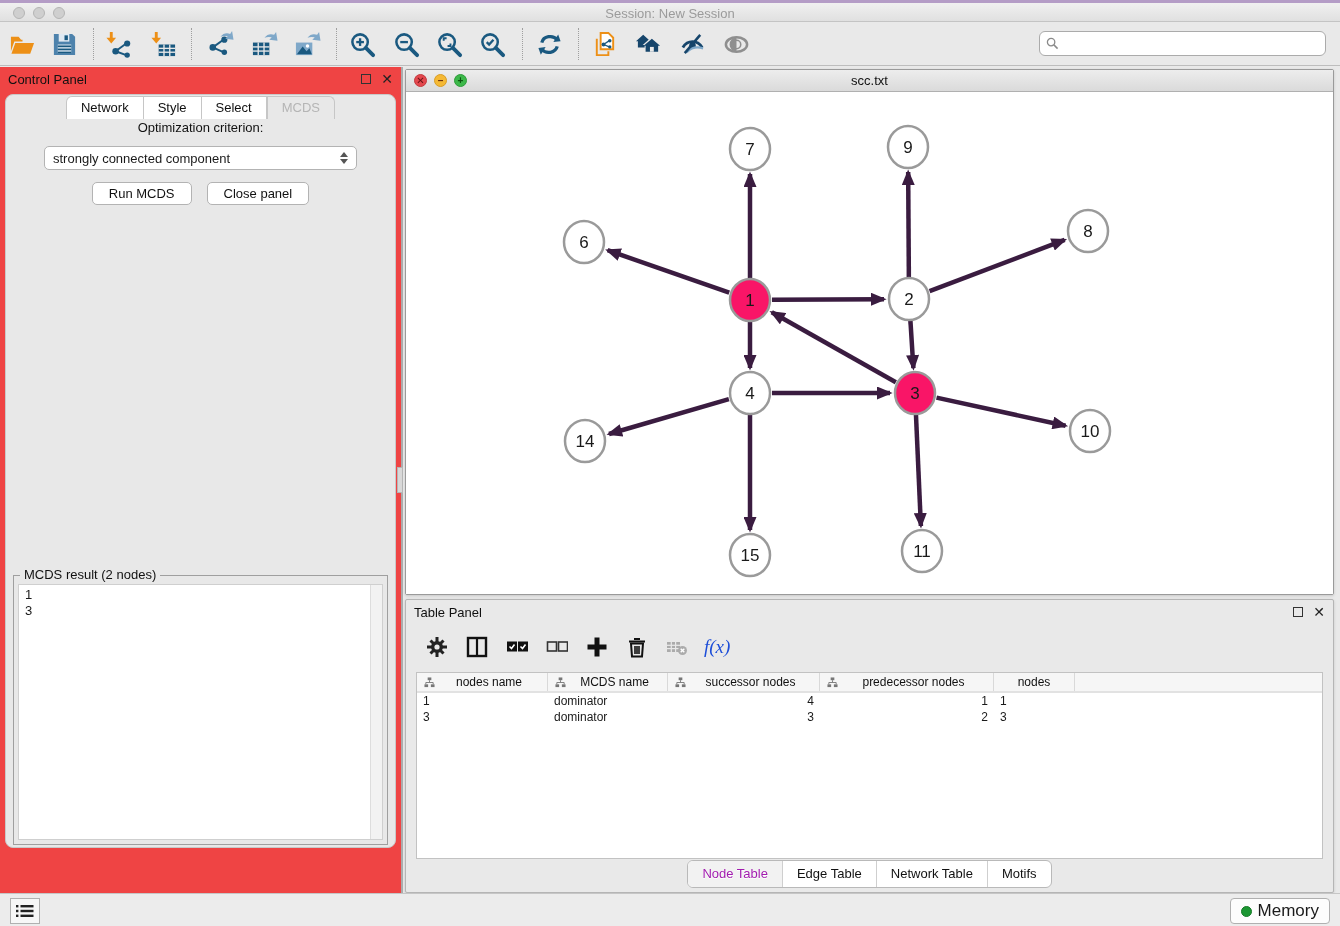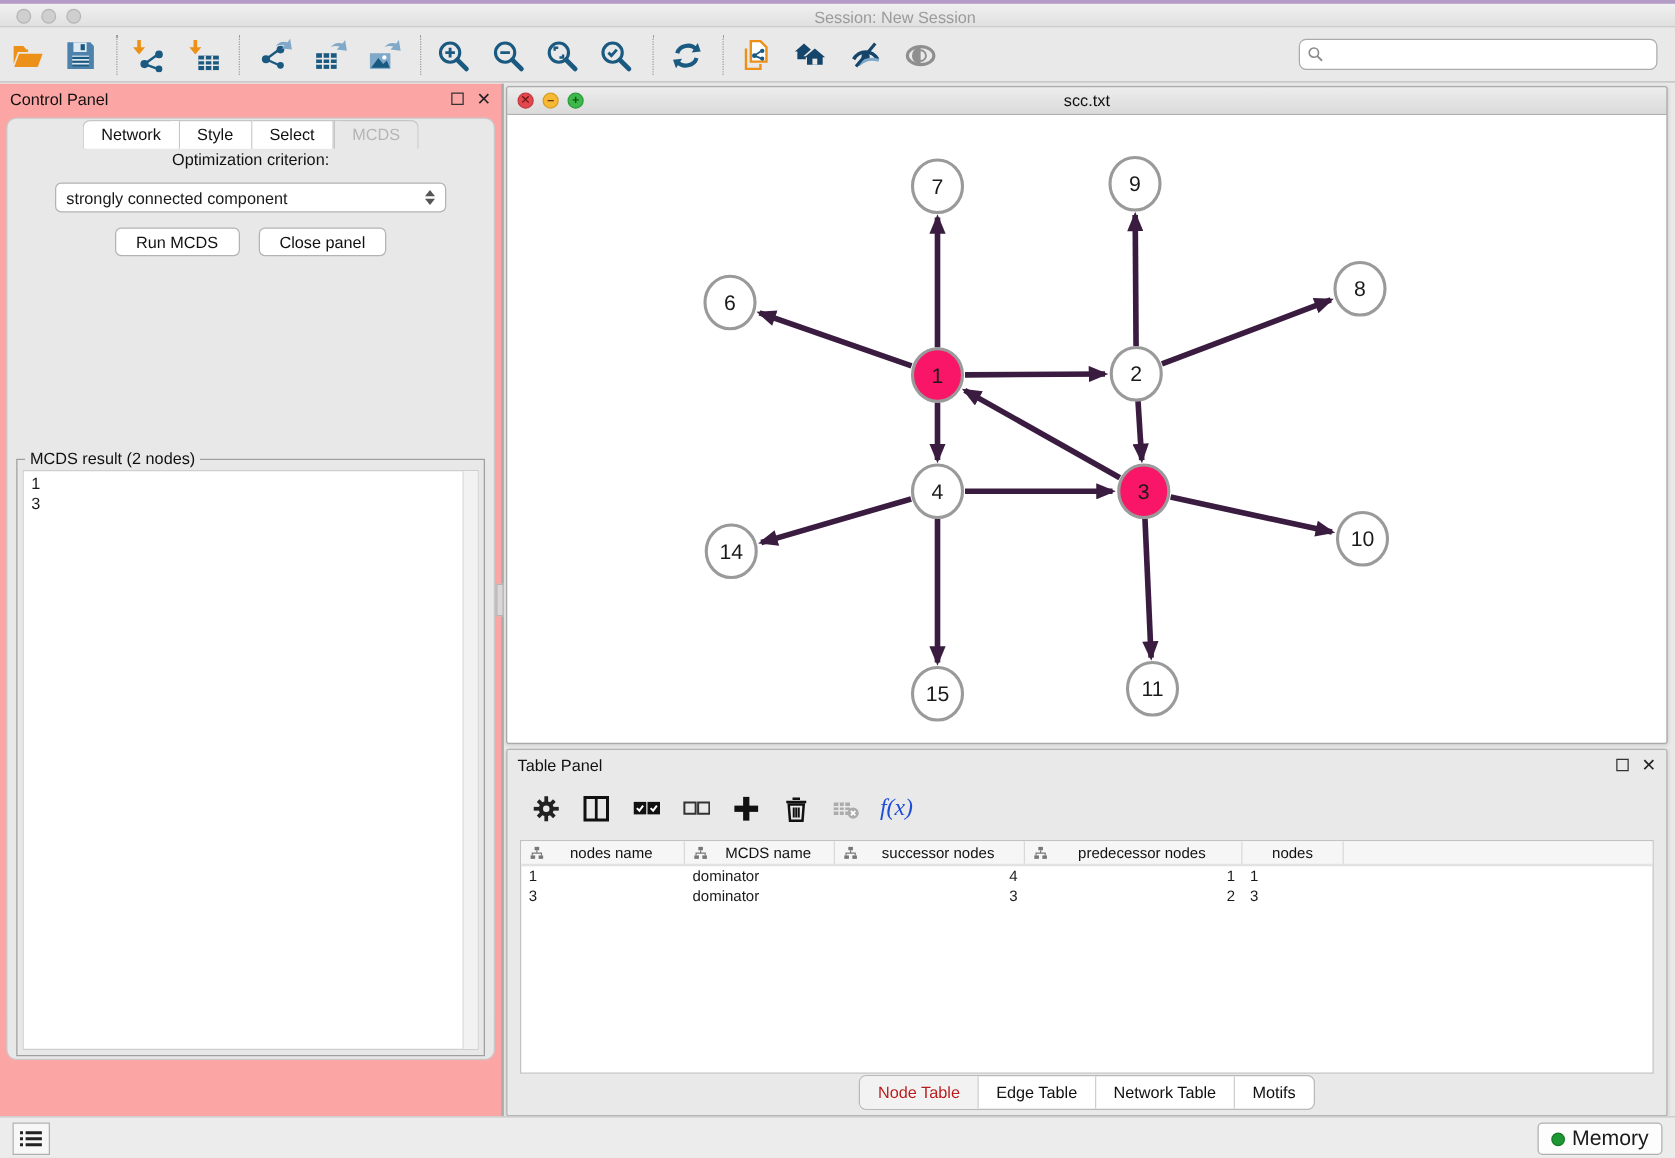--- a/index.html
+++ b/index.html
@@ -7,21 +7,20 @@
   body {
     font-family: "Liberation Sans","DejaVu Sans",sans-serif;
     background:#E9E9E9; color:#1a1a1a; font-size:13px; position:relative;
   }
   
   #titlebar{
     position:absolute; top:0; left:0; width:1340px; height:22px;
     border-top:3px solid #B49CC6;
     background:linear-gradient(#f0f0f0,#e0e0e0);
     border-bottom:1px solid #c4c4c4;
-    padding-left:46px;
   }
   .traffic{ position:absolute; top:4px; left:13px; display:flex; gap:8px;}
   .traffic .dot{ width:12px; height:12px; border-radius:50%;
     background:#cfcfcf; border:1px solid #b5b5b5;}
   #titlebar .title{ position:absolute; width:100%; text-align:center; top:3px;
     color:#9b9b9b; font-size:13px;}
   
   #toolbar{
     position:absolute; top:22px; left:0; width:1340px; height:44px;
     background:#E9E9E9; border-bottom:1px solid #bdbdbd;
@@ -35,21 +34,21 @@
     background:#fff; border:1px solid #ababab; border-radius:6px;
     display:flex; align-items:center; padding-left:6px;}
   #search-wrap svg{width:13px;height:13px;}
   #search-wrap input{ border:none; outline:none; flex:1; height:20px;
     font-size:12px; background:transparent; padding-left:4px;}
   
   #main{ position:absolute; top:67px; left:0; width:1340px; height:826px;
     display:flex;}
   
   #control-panel{ width:403px; height:100%; border-right:2px solid #ababab;
-    position:relative; background:#fca5a5;}
+    position:relative; background:#ef4444;}
   .panel-titlerow{ height:24px; display:flex; align-items:center;
     padding:0 8px; font-size:13px; color:#111;}
   .panel-titlerow .spacer{flex:1;}
   .float-icon{ width:10px; height:10px; border:1.5px solid #333; margin-right:10px;}
   .close-icon{ font-size:14px; font-weight:bold; color:#222; line-height:10px;}
   .cp-tabs{ display:flex; justify-content:center; height:23px; margin-top:5px;
     position:relative; z-index:2;}
   .cp-tab{ background:#fff; border:1px solid #c6c6c6; border-bottom:none;
     padding:3px 14px 0 14px; font-size:13px; color:#111;}
   .cp-tab:first-child{ border-radius:6px 0 0 0;}
@@ -66,21 +65,21 @@
   .combo .cval{flex:1;}
   .combo .stepper{ display:flex; flex-direction:column; align-items:center; gap:2px;}
   .combo .stepper i{ width:0;height:0; border-left:4px solid transparent;
     border-right:4px solid transparent;}
   .combo .stepper i.up{ border-bottom:5px solid #555;}
   .combo .stepper i.down{ border-top:5px solid #555;}
   .btn-row{ display:flex; justify-content:center; gap:15px; margin-top:12px;}
   .pbtn{ background:#fff; border:1px solid #b3b3b3; border-radius:5px;
     height:23px; padding:0 16px; font-size:13px; color:#111;
     display:flex; align-items:center;}
-  .result-fieldset{ margin:auto 7px 2px 7px; height:478px;
+  .result-fieldset{ margin:auto 7px 2px 7px; height:270px;
     border:1px solid #9f9f9f; position:relative; background:#E8E8E8;
     padding:8px 4px 4px 4px;}
   .result-legend{ position:absolute; top:-9px; left:6px; background:#E8E8E8;
     padding:0 4px; font-size:13px; color:#111;}
   .result-box{ width:100%; height:100%; background:#fff; border:1px solid #cfcfcf;
     position:relative; font-size:13px; line-height:16px; padding:2px 0 0 6px;}
   .result-scroll{ position:absolute; top:0; right:0; width:12px; height:100%;
     background:#f2f2f2; border-left:1px solid #ddd;}
   .splitter-handle{ position:absolute; right:-2px; top:400px; width:6px; height:26px;
     background:#d8d8d8; border:1px solid #b5b5b5; z-index:5;}
@@ -123,21 +122,21 @@
   .trow{ display:flex; height:16px; align-items:center;}
   .td{ padding:0 6px; white-space:nowrap; overflow:hidden;}
   .td.r{ text-align:right;}
   #tp-tabs-row{ height:30px; display:flex; justify-content:center;
     align-items:center; flex:none; margin-bottom:3px;}
   .seg-group{ display:flex; background:#fff; border:1px solid #b9b9b9;
     border-radius:6px; overflow:hidden;}
   .seg{ padding:5px 14px 6px 14px; font-size:13px; color:#111;
     border-right:1px solid #cfcfcf;}
   .seg:last-child{ border-right:none;}
-  .seg.active{ color:#b91c1c; background:#f2f2f2; text-shadow:0 1px 0 #fff;}
+  .seg.active{ color:#a21caf; background:#f2f2f2; text-shadow:0 1px 0 #fff;}
   
   #statusbar{ position:absolute; bottom:0; left:0; width:1340px; height:33px;
     background:#ECECEC; border-top:1px solid #c6c6c6;}
   #list-btn{ position:absolute; left:10px; top:4px; width:30px; height:26px;
     background:#f7f7f7; border:1px solid #b0b0b0; display:flex;
     align-items:center; justify-content:center;}
   #memory-btn{ position:absolute; right:10px; top:4px; height:26px;
     background:#fdfdfd; border:1px solid #b0b0b0; border-radius:4px;
     display:flex; align-items:center; gap:6px; padding:0 10px; font-size:17px;}
   #memory-btn .mem-dot{ width:11px; height:11px; border-radius:50%;

